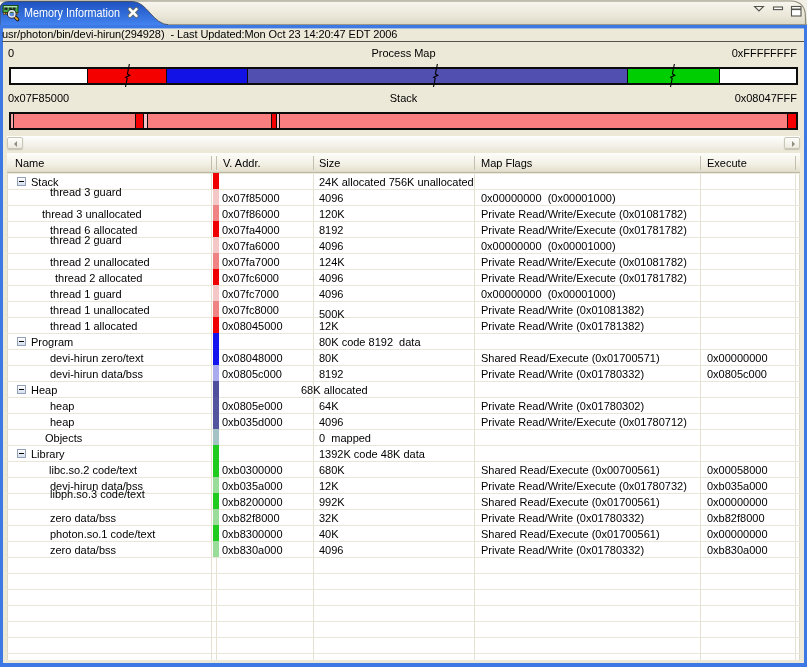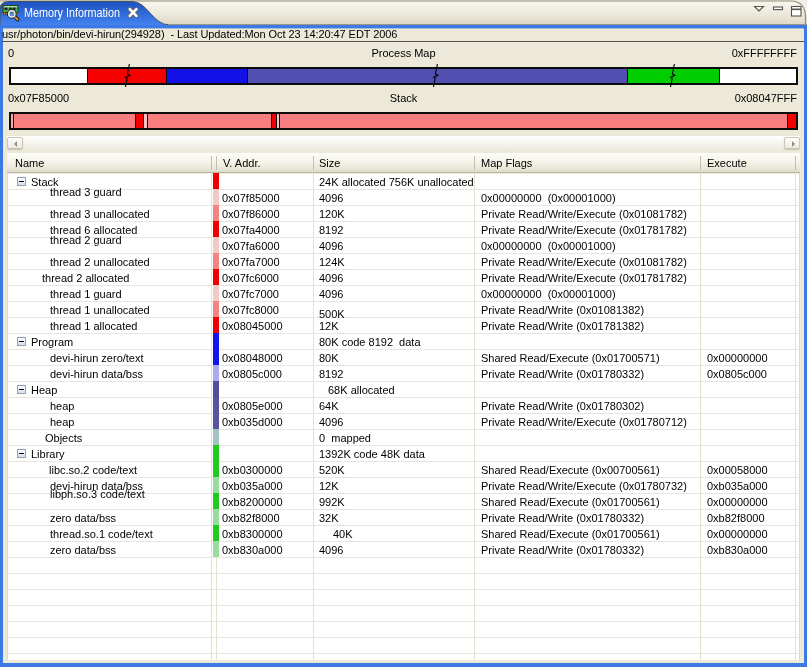--- a/index.html
+++ b/index.html
@@ -179,41 +179,41 @@
 <div class="rowline" style="top:653px"></div>
 <div class="exp" style="left:17px;top:177px"></div>
 <div class="rtext" style="left:31px;top:174px">Stack</div>
 <div class="marker" style="top:173px;background:#ee0000"></div>
 <div class="rtext" style="left:319px;top:174px">24K allocated 756K unallocated</div>
 <div class="rtext" style="left:50px;top:184px">thread 3 guard</div>
 <div class="marker" style="top:189px;background:#f5c8c8"></div>
 <div class="rtext" style="left:222px;top:190px">0x07f85000</div>
 <div class="rtext" style="left:319px;top:190px">4096</div>
 <div class="rtext" style="left:481px;top:190px">0x00000000  (0x00001000)</div>
-<div class="rtext" style="left:50px;top:206px">thread 3 unallocated</div>
+<div class="rtext" style="left:42px;top:206px">thread 3 unallocated</div>
 <div class="marker" style="top:205px;background:#f08484"></div>
 <div class="rtext" style="left:222px;top:206px">0x07f86000</div>
 <div class="rtext" style="left:319px;top:206px">120K</div>
 <div class="rtext" style="left:481px;top:206px">Private Read/Write/Execute (0x01081782)</div>
 <div class="rtext" style="left:50px;top:222px">thread 6 allocated</div>
 <div class="marker" style="top:221px;background:#ee0000"></div>
 <div class="rtext" style="left:222px;top:222px">0x07fa4000</div>
 <div class="rtext" style="left:319px;top:222px">8192</div>
 <div class="rtext" style="left:481px;top:222px">Private Read/Write/Execute (0x01781782)</div>
 <div class="rtext" style="left:50px;top:232px">thread 2 guard</div>
 <div class="marker" style="top:237px;background:#f5c8c8"></div>
 <div class="rtext" style="left:222px;top:238px">0x07fa6000</div>
 <div class="rtext" style="left:319px;top:238px">4096</div>
 <div class="rtext" style="left:481px;top:238px">0x00000000  (0x00001000)</div>
 <div class="rtext" style="left:50px;top:254px">thread 2 unallocated</div>
 <div class="marker" style="top:253px;background:#f08484"></div>
 <div class="rtext" style="left:222px;top:254px">0x07fa7000</div>
 <div class="rtext" style="left:319px;top:254px">124K</div>
 <div class="rtext" style="left:481px;top:254px">Private Read/Write/Execute (0x01081782)</div>
-<div class="rtext" style="left:42px;top:270px">thread 2 allocated</div>
+<div class="rtext" style="left:55px;top:270px">thread 2 allocated</div>
 <div class="marker" style="top:269px;background:#ee0000"></div>
 <div class="rtext" style="left:222px;top:270px">0x07fc6000</div>
 <div class="rtext" style="left:319px;top:270px">4096</div>
 <div class="rtext" style="left:481px;top:270px">Private Read/Write/Execute (0x01781782)</div>
 <div class="rtext" style="left:50px;top:286px">thread 1 guard</div>
 <div class="marker" style="top:285px;background:#f5c8c8"></div>
 <div class="rtext" style="left:222px;top:286px">0x07fc7000</div>
 <div class="rtext" style="left:319px;top:286px">4096</div>
 <div class="rtext" style="left:481px;top:286px">0x00000000  (0x00001000)</div>
 <div class="rtext" style="left:50px;top:302px">thread 1 unallocated</div>
@@ -238,65 +238,65 @@
 <div class="rtext" style="left:707px;top:350px">0x00000000</div>
 <div class="rtext" style="left:50px;top:366px">devi-hirun data/bss</div>
 <div class="marker" style="top:365px;background:#aaaaee"></div>
 <div class="rtext" style="left:222px;top:366px">0x0805c000</div>
 <div class="rtext" style="left:319px;top:366px">8192</div>
 <div class="rtext" style="left:481px;top:366px">Private Read/Write (0x01780332)</div>
 <div class="rtext" style="left:707px;top:366px">0x0805c000</div>
 <div class="exp" style="left:17px;top:385px"></div>
 <div class="rtext" style="left:31px;top:382px">Heap</div>
 <div class="marker" style="top:381px;background:#4f4f9e"></div>
-<div class="rtext" style="left:328px;top:382px">68K allocated</div>
+<div class="rtext" style="left:301px;top:382px">68K allocated</div>
 <div class="rtext" style="left:50px;top:398px">heap</div>
 <div class="marker" style="top:397px;background:#55549f"></div>
 <div class="rtext" style="left:222px;top:398px">0x0805e000</div>
 <div class="rtext" style="left:319px;top:398px">64K</div>
 <div class="rtext" style="left:481px;top:398px">Private Read/Write (0x01780302)</div>
 <div class="rtext" style="left:50px;top:414px">heap</div>
 <div class="marker" style="top:413px;background:#55549f"></div>
 <div class="rtext" style="left:222px;top:414px">0xb035d000</div>
 <div class="rtext" style="left:319px;top:414px">4096</div>
 <div class="rtext" style="left:481px;top:414px">Private Read/Write/Execute (0x01780712)</div>
 <div class="rtext" style="left:45px;top:430px">Objects</div>
 <div class="marker" style="top:429px;background:#a5c2c4"></div>
 <div class="rtext" style="left:319px;top:430px">0  mapped</div>
 <div class="exp" style="left:17px;top:449px"></div>
 <div class="rtext" style="left:31px;top:446px">Library</div>
 <div class="marker" style="top:445px;background:#1ecb1e"></div>
 <div class="rtext" style="left:319px;top:446px">1392K code 48K data</div>
 <div class="rtext" style="left:49px;top:462px">libc.so.2 code/text</div>
 <div class="marker" style="top:461px;background:#1ecb1e"></div>
 <div class="rtext" style="left:222px;top:462px">0xb0300000</div>
-<div class="rtext" style="left:319px;top:462px">520K</div>
+<div class="rtext" style="left:319px;top:462px">680K</div>
 <div class="rtext" style="left:481px;top:462px">Shared Read/Execute (0x00700561)</div>
 <div class="rtext" style="left:707px;top:462px">0x00058000</div>
 <div class="rtext" style="left:50px;top:478px">devi-hirun data/bss</div>
 <div class="marker" style="top:477px;background:#9adc9a"></div>
 <div class="rtext" style="left:222px;top:478px">0xb035a000</div>
 <div class="rtext" style="left:319px;top:478px">12K</div>
 <div class="rtext" style="left:481px;top:478px">Private Read/Write/Execute (0x01780732)</div>
 <div class="rtext" style="left:707px;top:478px">0xb035a000</div>
 <div class="rtext" style="left:50px;top:486px">libph.so.3 code/text</div>
 <div class="marker" style="top:493px;background:#1ecb1e"></div>
 <div class="rtext" style="left:222px;top:494px">0xb8200000</div>
 <div class="rtext" style="left:319px;top:494px">992K</div>
 <div class="rtext" style="left:481px;top:494px">Shared Read/Execute (0x01700561)</div>
 <div class="rtext" style="left:707px;top:494px">0x00000000</div>
 <div class="rtext" style="left:50px;top:510px">zero data/bss</div>
 <div class="marker" style="top:509px;background:#9adc9a"></div>
 <div class="rtext" style="left:222px;top:510px">0xb82f8000</div>
 <div class="rtext" style="left:319px;top:510px">32K</div>
 <div class="rtext" style="left:481px;top:510px">Private Read/Write (0x01780332)</div>
 <div class="rtext" style="left:707px;top:510px">0xb82f8000</div>
-<div class="rtext" style="left:50px;top:526px">thread.so.1 code/text</div>
+<div class="rtext" style="left:50px;top:526px">photon.so.1 code/text</div>
 <div class="marker" style="top:525px;background:#1ecb1e"></div>
 <div class="rtext" style="left:222px;top:526px">0xb8300000</div>
-<div class="rtext" style="left:333px;top:526px">40K</div>
+<div class="rtext" style="left:319px;top:526px">40K</div>
 <div class="rtext" style="left:481px;top:526px">Shared Read/Execute (0x01700561)</div>
 <div class="rtext" style="left:707px;top:526px">0x00000000</div>
 <div class="rtext" style="left:50px;top:542px">zero data/bss</div>
 <div class="marker" style="top:541px;background:#9adc9a"></div>
 <div class="rtext" style="left:222px;top:542px">0xb830a000</div>
 <div class="rtext" style="left:319px;top:542px">4096</div>
 <div class="rtext" style="left:481px;top:542px">Private Read/Write (0x01780332)</div>
 <div class="rtext" style="left:707px;top:542px">0xb830a000</div>
 </body></html>

